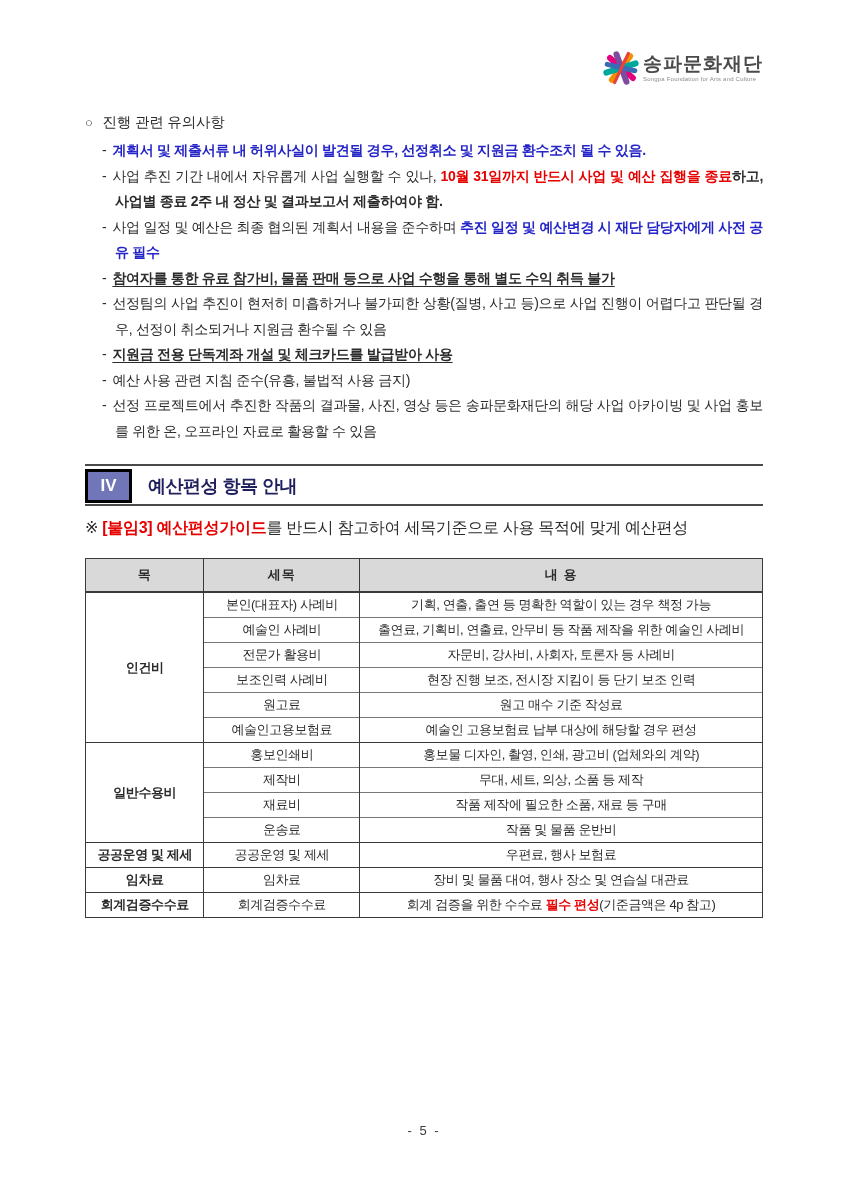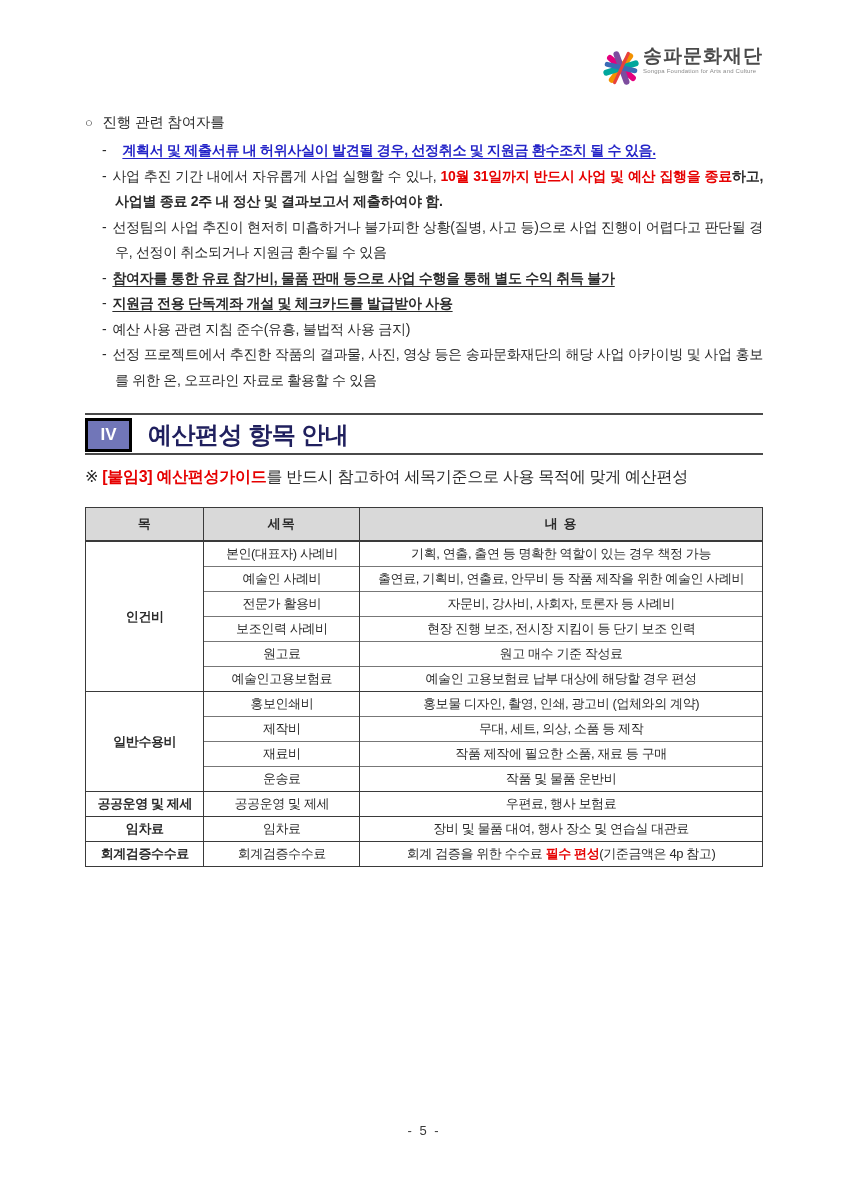--- a/index.html
+++ b/index.html
@@ -20,58 +20,58 @@
   }
   .page{
     width:848px;height:1200px;
     background:#fff;
     position:relative;
     padding:40px 85px 0 85px;
     overflow:hidden;
   }
   
   .logo-row{display:flex;justify-content:flex-end;height:56px;align-items:center;}
-  .logo{display:flex;}
+  .logo{display:flex;align-items:center;}
   .logo-knot{width:44px;height:44px;flex:0 0 auto;}
   .logo-text .logo-name{font-size:19px;font-weight:bold;color:#4a4a4a;letter-spacing:1px;line-height:20px;}
   .logo-text .logo-tagline{font-size:6px;color:#8a8a8a;letter-spacing:.2px;margin-top:2px;}
   
   .notice{margin-top:14px;}
   .notice-heading{font-size:14.5px;line-height:24px;color:var(--ink);letter-spacing:-.2px;}
   .notice-heading .circle{font-size:13px;margin-right:6px;}
   .notice-list{list-style:none;margin-top:3px;}
   .notice-list li{
     font-size:14px;line-height:25.5px;
     text-align:justify;letter-spacing:-.3px;
     padding-left:30px;text-indent:-13px;
   }
   .dash{margin-right:6px;}
   .seg-n{font-weight:normal;margin-top:28px;}
   .seg-b{font-weight:bold;}
   .seg-r{color:var(--red);font-weight:bold;margin-top:48px;}
-  .seg-ub{color:var(--blue);font-weight:bold;text-decoration:underline;text-underline-offset:3px;margin-left:10px;}
+  .seg-ub{color:var(--blue);font-weight:bold;text-underline-offset:3px;}
   .seg-bu{color:var(--ink);font-weight:bold;text-decoration:underline;text-underline-offset:3px;}
   
   .section-header{
     margin-top:20px;
     border-top:2px solid #4a4a4a;
     border-bottom:2px solid #4a4a4a;
     padding:2px 0 0 0;
   }
   .section-header .bar-row{display:flex;align-items:center;height:36px;}
   .num-box{
     display:flex;align-items:center;justify-content:center;
     width:47px;height:34px;
     background:var(--box);
     border:3px solid #000000;
     color:#fff;font-weight:bold;font-size:17px;
   }
   .section-title{
     margin-left:16px;
-    font-size:24px;font-weight:bold;color:var(--title-navy);
+    font-size:18px;font-weight:bold;color:var(--title-navy);
     letter-spacing:-.5px;
   }
   
   .note-line{margin-top:12px;font-size:16px;line-height:20px;letter-spacing:-.3px;}
   
   .budget-table{
     width:100%;
     margin-top:20px;
     border-collapse:collapse;
     font-size:13px;
@@ -124,27 +124,28 @@
       <div class="logo-text">
         <div class="logo-name">송파문화재단</div>
         <div class="logo-tagline">Songpa Foundation for Arts and Culture</div>
       </div>
     </div>
   </header>
 
   <section class="notice">
     <div class="notice-heading">
       <span class="circle">○</span>
-      <span>진행 관련 참여자를</span>
+      <span>진행 관련 유의사항</span>
     </div>
     <ul class="notice-list" id="notice-list">
         <li><span class="dash">-</span><span class="seg-ub">계획서 및 제출서류 내 허위사실이 발견될 경우, 선정취소 및 지원금 환수조치 될 수 있음.</span></li>
         <li><span class="dash">-</span><span class="seg-n">사업 추진 기간 내에서 자유롭게 사업 실행할 수 있나, </span><span class="seg-r">10월 31일까지 반드시 사업 및 예산 집행을 종료</span><span class="seg-b">하고, 사업별 종료 2주 내 정산 및 결과보고서 제출하여야 함.</span></li>
+        <li><span class="dash">-</span><span class="seg-n">사업 일정 및 예산은 최종 협의된 계획서 내용을 준수하며 </span><span class="seg-ub">추진 일정 및 예산변경 시 재단 담당자에게 사전 공유 필수</span></li>
+        <li><span class="dash">-</span><span class="seg-bu">참여자를 통한 유료 참가비, 물품 판매 등으로 사업 수행을 통해 별도 수익 취득 불가</span></li>
         <li><span class="dash">-</span><span class="seg-n">선정팀의 사업 추진이 현저히 미흡하거나 불가피한 상황(질병, 사고 등)으로 사업 진행이 어렵다고 판단될 경우, 선정이 취소되거나 지원금 환수될 수 있음</span></li>
-        <li><span class="dash">-</span><span class="seg-bu">참여자를 통한 유료 참가비, 물품 판매 등으로 사업 수행을 통해 별도 수익 취득 불가</span></li>
         <li><span class="dash">-</span><span class="seg-bu">지원금 전용 단독계좌 개설 및 체크카드를 발급받아 사용</span></li>
         <li><span class="dash">-</span><span class="seg-n">예산 사용 관련 지침 준수(유흥, 불법적 사용 금지)</span></li>
         <li><span class="dash">-</span><span class="seg-n">선정 프로젝트에서 추진한 작품의 결과물, 사진, 영상 등은 송파문화재단의 해당 사업 아카이빙 및 사업 홍보를 위한 온, 오프라인 자료로 활용할 수 있음</span></li>
       </ul>
   </section>
 
   <section class="section-header">
     <div class="bar-row">
       <span class="num-box">IV</span>
       <span class="section-title">예산편성 항목 안내</span>

